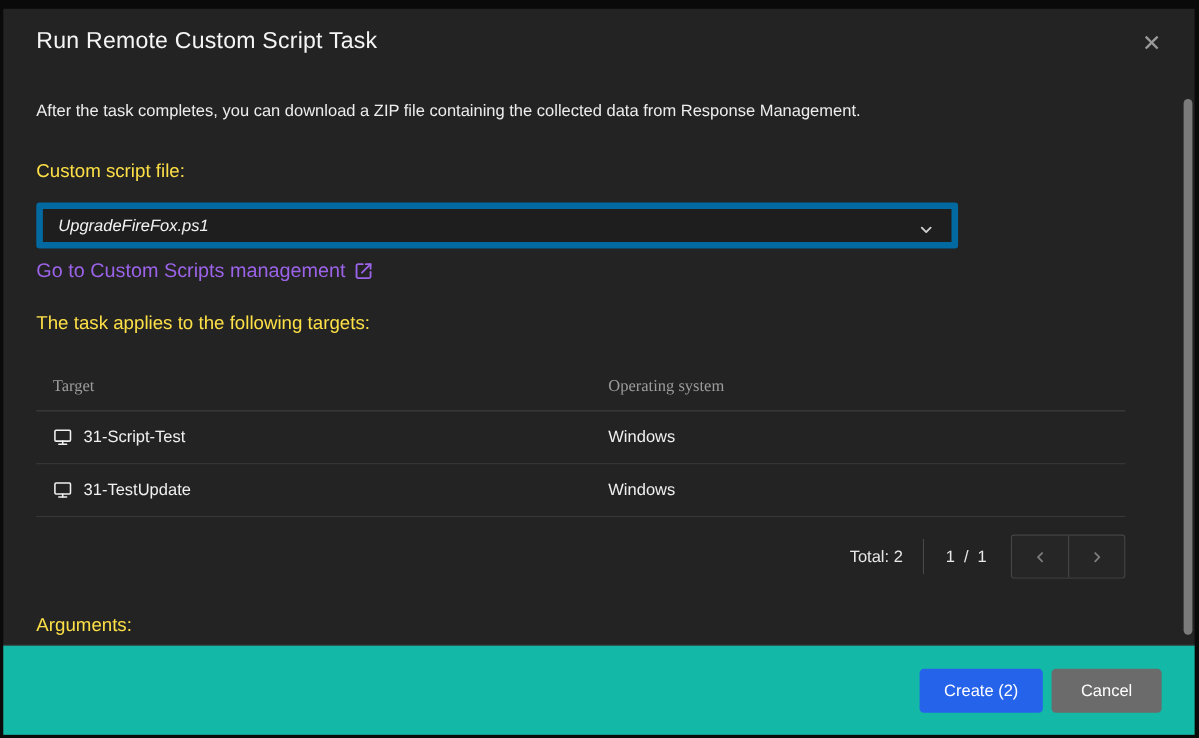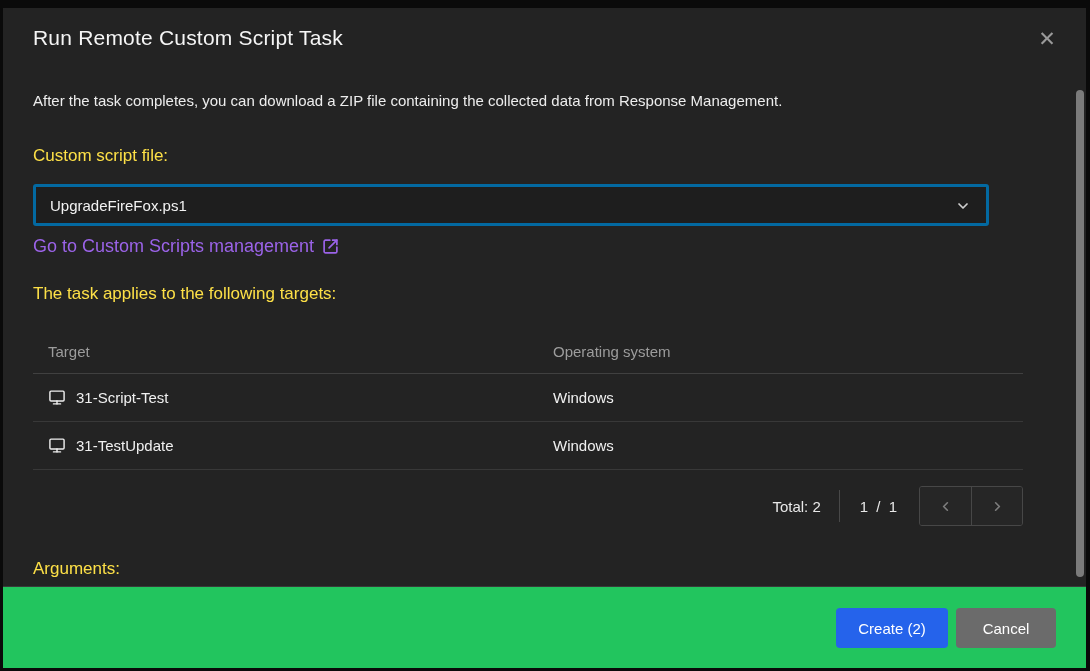--- a/index.html
+++ b/index.html
@@ -14,49 +14,49 @@
                background:none; border:none; color:#9a9a9a; font-size:21px; line-height:30px;
                text-align:center; cursor:pointer; font-family:"DejaVu Sans", sans-serif; }
 
   .dlg-desc { position:absolute; left:30px; top:84px; font-size:15px; color:#ededed; white-space:nowrap; }
 
   .field-label { position:absolute; left:30px; font-size:17px; color:#fde047; }
   .lbl-script { top:138px; }
   .lbl-targets { top:276px; }
   .lbl-arguments { top:551px; }
 
-  .script-select { position:absolute; left:30px; top:176px; width:956px; height:42px;
-                   background:#1e1e1e; border:3px solid #0369a1; border-radius:3px;
-                   display:flex; align-items:center; cursor:pointer; }
+  .script-select { position:absolute; left:30px; top:176px; width:838px; height:42px;
+                   background:#1e1e1e; border:6px solid #0369a1; border-radius:3px;
+                   display:flex; align-items:center; cursor:pointer;font-style:italic; }
   .script-select .value { padding-left:14px; font-size:15px; color:#f2f2f2; }
   .script-select .chev { position:absolute; right:15px; top:11px; }
 
   .scripts-link { position:absolute; left:30px; top:228px; display:inline-flex; align-items:center;
                   gap:8px; font-size:18px; color:#9b63e8; text-decoration:none; cursor:pointer; }
 
   .targets-table { position:absolute; left:30px; top:322px; width:990px; font-size:15px; }
   .t-header { display:flex; height:44px; align-items:center; color:#9c9c9c;
-              border-bottom:1px solid #404040; }
+              border-bottom:1px solid #404040;font-family:Liberation Serif, serif; }
   .t-row { display:flex; height:48px; align-items:center; color:#f0f0f0;
            border-bottom:1px solid #383838; }
   .col-target { width:520px; padding-left:15px; display:flex; align-items:center; gap:10px; }
   .col-os { flex:1; }
 
   .pagination { position:absolute; top:478px; right:63px; height:40px;
                 display:flex; align-items:center; font-size:15px; color:#e8e8e8; }
   .pg-total { margin-right:18px; }
   .pg-vdiv { width:1px; height:32px; background:#484848; }
   .pg-page { margin:0 20px; letter-spacing:2px; }
   .pg-btns { display:flex; border:1px solid #474747; border-radius:3px; overflow:hidden; }
   .pg-btn { width:51px; height:38px; background:#262626; border:none; display:flex;
             align-items:center; justify-content:center; cursor:default; }
   .pg-btn + .pg-btn { border-left:1px solid #474747; }
 
   .footer-divider { position:absolute; left:0; right:0; top:578px; height:1px; background:#3a3a3a; }
-  .dlg-footer { position:absolute; left:0; right:0; top:579px; bottom:0; background:#22c55e; }
+  .dlg-footer { position:absolute; left:0; right:0; top:579px; bottom:0; background:#14b8a6; }
   .btn { position:absolute; top:21px; height:40px; border:none; border-radius:4px;
          font-size:15px; color:#fff; cursor:pointer; font-family:"Liberation Sans", sans-serif; }
   .btn-create { right:138px; width:112px; background:#2563eb; }
   .btn-cancel { right:30px; width:100px; background:#6b6b6b; }
 
   .scrollbar-thumb { position:absolute; right:2px; top:82px; width:8px; height:487px;
                      background:#7b7b7b; border-radius:4px; }
 
   svg { display:block; }
 </style>

